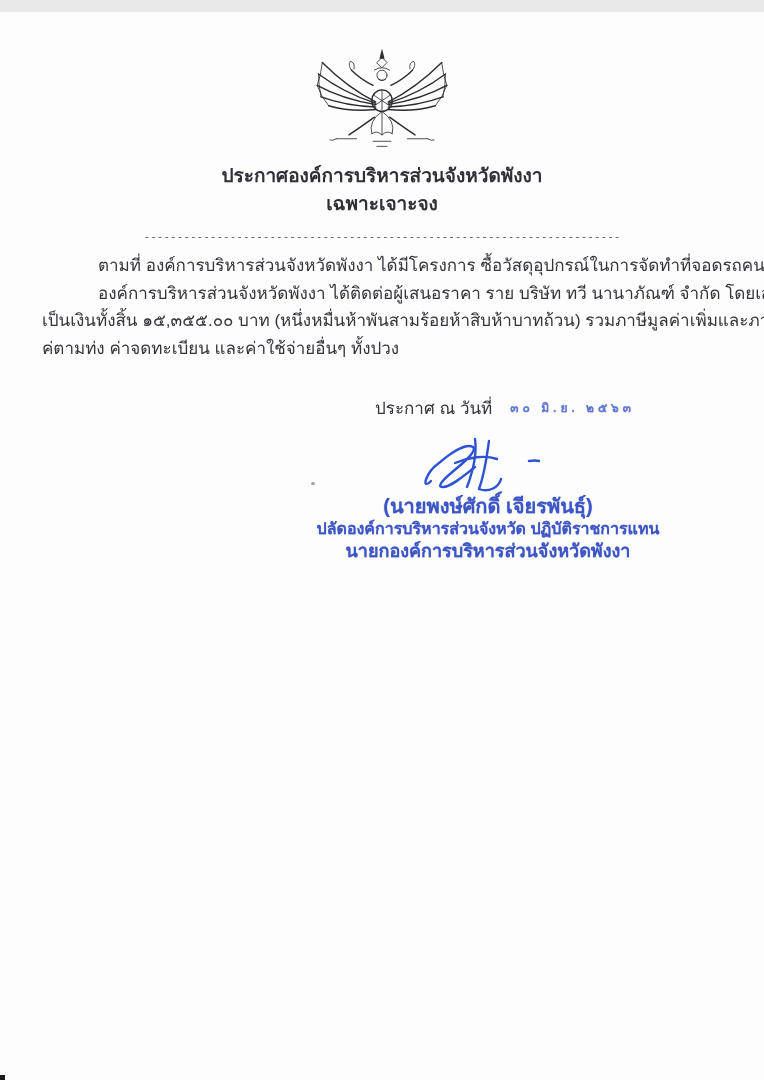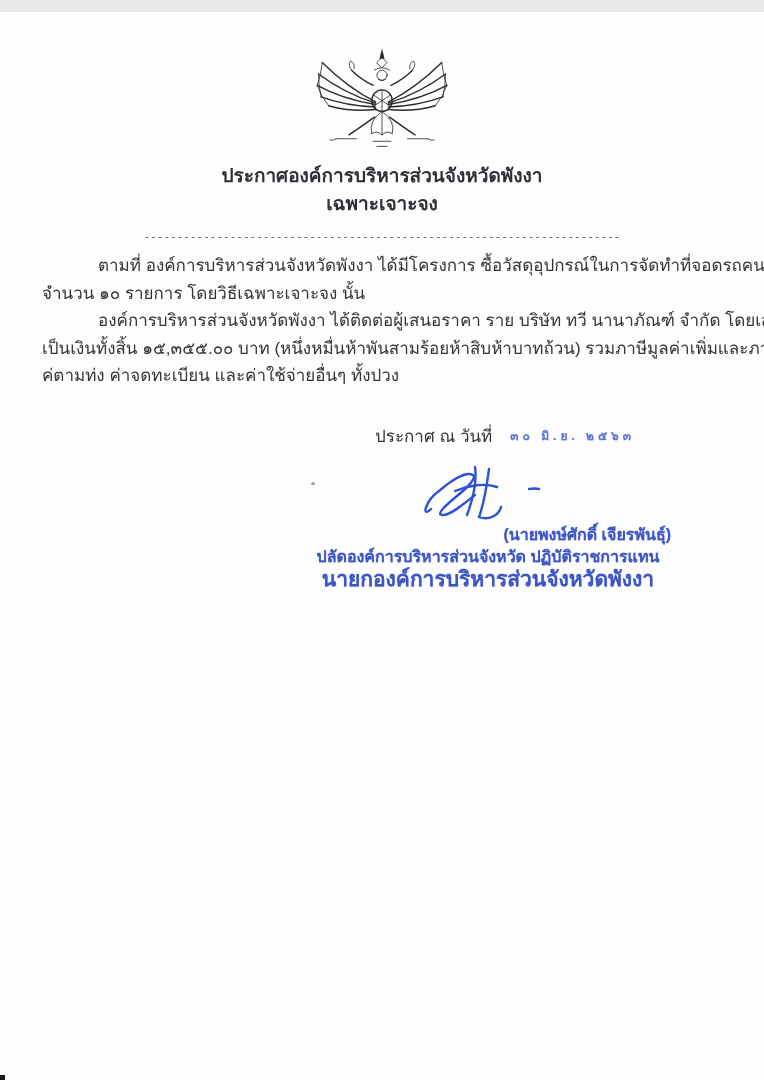--- a/index.html
+++ b/index.html
@@ -39,23 +39,23 @@
   .sign-block{
     margin-top:14px;margin-left:263px;width:366px;
     text-align:center;
   }
   .signature-wrap{height:60px;position:relative;}
   .signature-svg{position:absolute;left:112px;top:0;}
   .stamp-line{
     color:#3d55c5;font-weight:bold;
     text-shadow:0 0 1px rgba(61,85,197,0.6);
   }
-  .stamp-name{font-size:16px;line-height:23px;text-align:right;}
+  .stamp-name{font-size:20px;line-height:23px;}
   .stamp-title1{font-size:16px;line-height:22px;}
-  .stamp-title2{font-size:21px;line-height:22px;}
+  .stamp-title2{font-size:18px;line-height:22px;}
   .scan-mark-bl{
     position:absolute;left:0;top:1063px;width:5px;height:9px;
     background:#1b1b1d;
   }
   .scan-edge-bottom{
     position:absolute;left:0;bottom:0;width:100%;height:2px;
     background:linear-gradient(90deg,#3c3c40 0%,#55555a 55%,#8a8a8e 100%);
     opacity:.8;
   }
   .scan-speck{position:absolute;background:#9aa0ac;border-radius:50%;}
@@ -117,21 +117,20 @@
     <div class="title-line">เฉพาะเจาะจง</div>
   </div>
 
   <div class="divider-wrap">
     <span class="divider">------------------------------------------------------------------------</span>
   </div>
 
   <div class="content">
     <div class="body-block">
       <div class="body-line indent">ตามที่ องค์การบริหารส่วนจังหวัดพังงา ได้มีโครงการ ซื้อวัสดุอุปกรณ์ในการจัดทำที่จอดรถคนพิการ</div>
-      <div class="body-line">จำนวน ๑๐ รายการ โดยวิธีเฉพาะเจาะจง  นั้น</div>
       <div class="body-line indent">องค์การบริหารส่วนจังหวัดพังงา ได้ติดต่อผู้เสนอราคา ราย บริษัท ทวี นานาภัณฑ์ จำกัด โดยเสนอราคา</div>
       <div class="body-line">เป็นเงินทั้งสิ้น ๑๕,๓๕๕.๐๐ บาท (หนึ่งหมื่นห้าพันสามร้อยห้าสิบห้าบาทถ้วน) รวมภาษีมูลค่าเพิ่มและภาษีอื่น</div>
       <div class="body-line">ค่ตามท่ง ค่าจดทะเบียน และค่าใช้จ่ายอื่นๆ ทั้งปวง</div>
     </div>
 
     <div class="date-row">
       <span class="date-label">ประกาศ ณ วันที่</span>
       <span class="date-stamp">๓๐ มิ.ย. ๒๕๖๓</span>
     </div>
 

